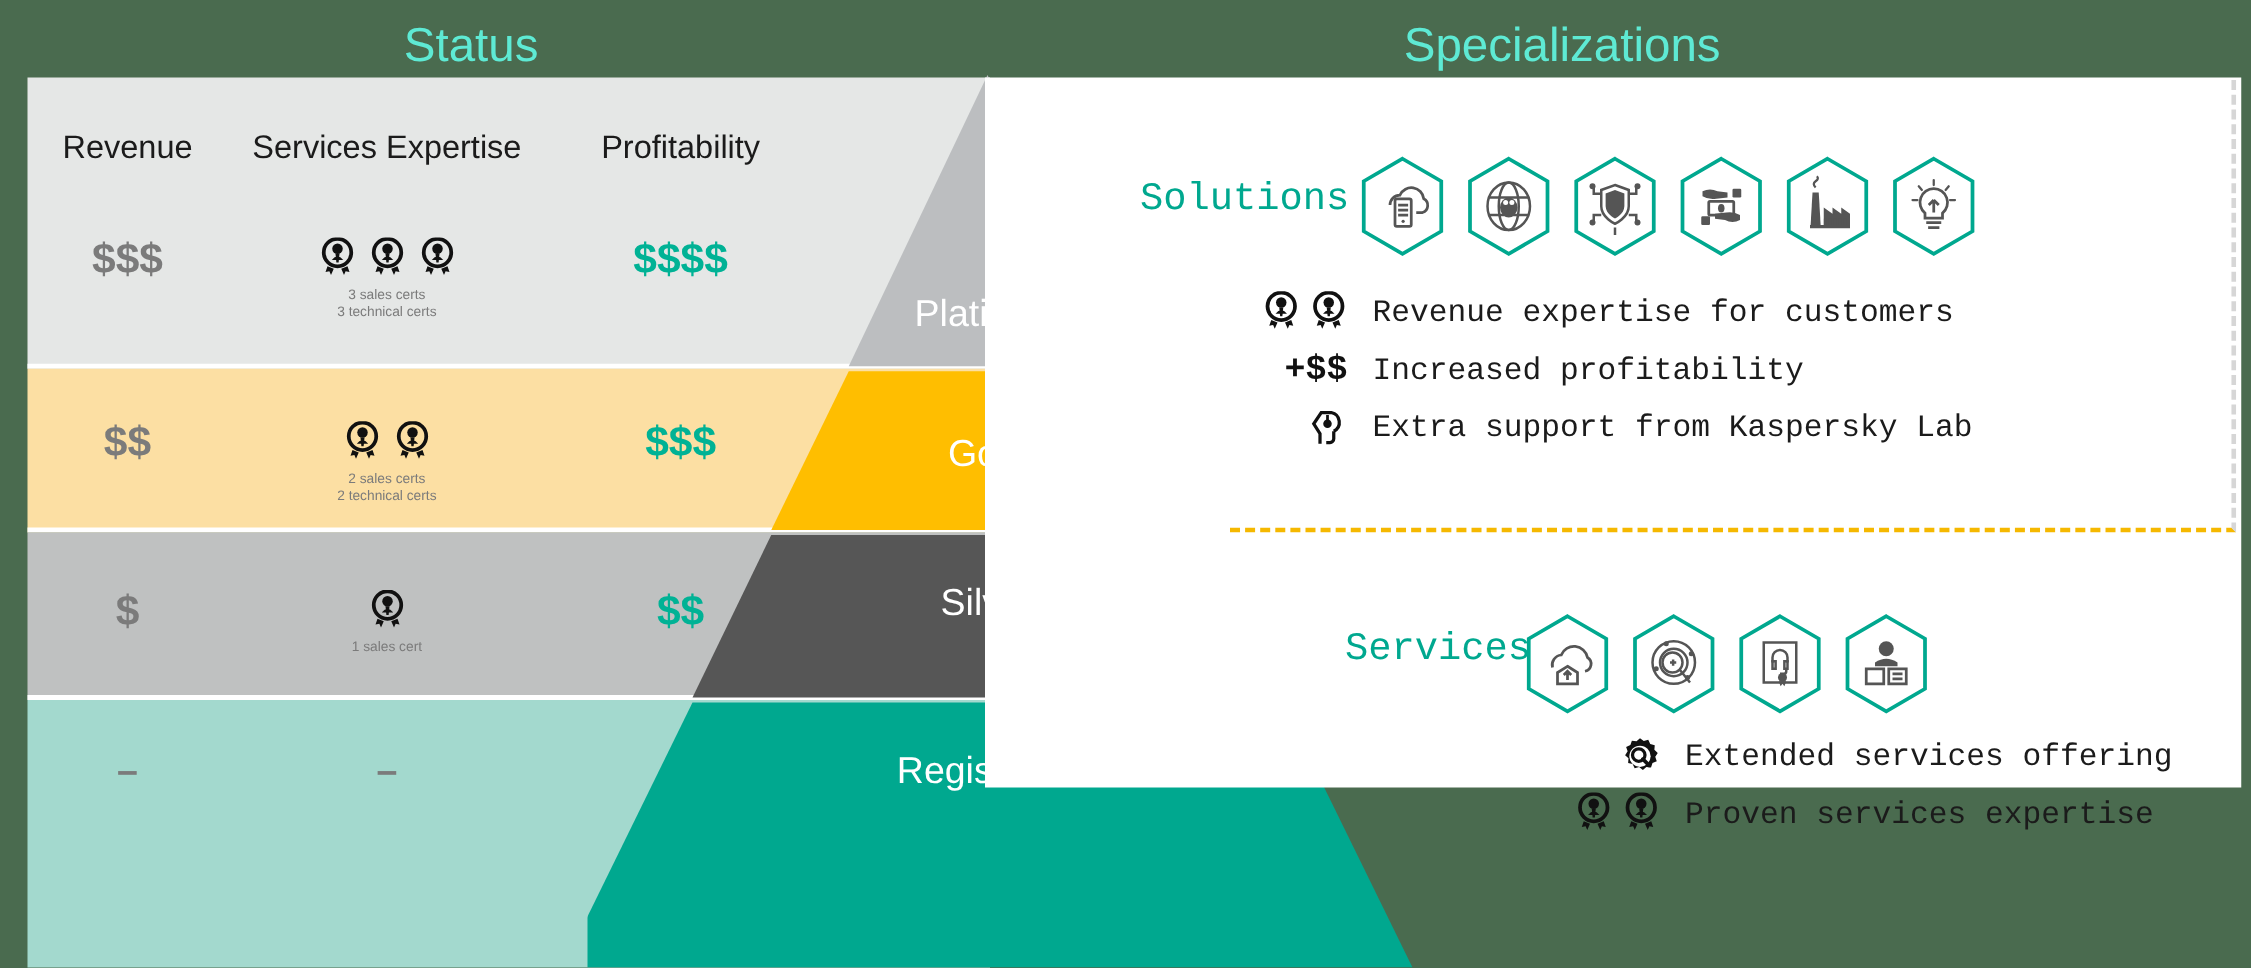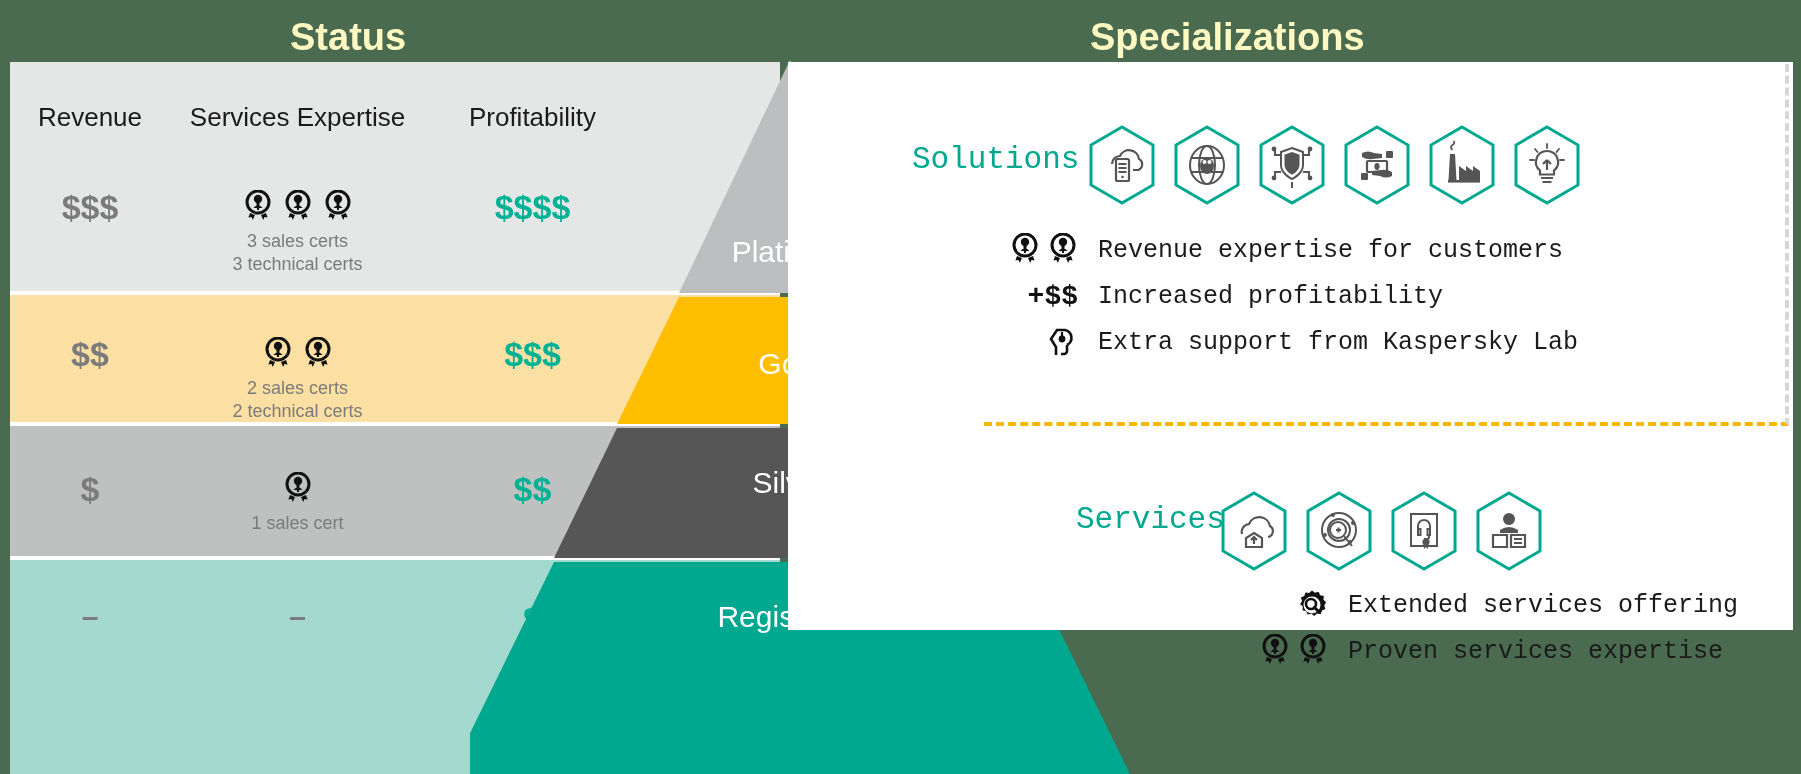--- a/index.html
+++ b/index.html
@@ -8,31 +8,32 @@
     background: #4a6b4f;
     font-family: "Liberation Sans", sans-serif;
     overflow: hidden;
     position: relative;
   }
   #stage { position: absolute; inset: 0; }
 
   
   .hdr {
     position: absolute;
-    color: #fef9c3;
+    color: #5eead4;
     font-size: 38px;
-    font-weight: 700;
+    font-weight: 400;
     white-space: nowrap;
+    margin-left: 33px;
   }
   #hdr-status { left: 290px; top: 16px; }
   #hdr-spec  { left: 1090px; top: 16px; }
 
   
   #status-panel {
-    position: absolute; left: 10px; top: 62px;
+    position: absolute; left: 22px; top: 62px;
     width: 770px; height: 712px;
   }
   .srow {
     position: absolute; left: 0; width: 770px;
     border-bottom: 4px solid #ffffff;
   }
   .srow.platinum   { top: 0px;   height: 233px; background: #e5e7e6; }
   .srow.gold       { top: 233px; height: 131px; background: #fcdfa3; }
   .srow.silver     { top: 364px; height: 134px; background: #bfc1c1; }
   .srow.registered { top: 498px; height: 214px; background: #a3d9ce; border-bottom: none; }
@@ -49,21 +50,21 @@
   .c3 { width: 215px; }
 
   .cells { position: absolute; left: 0; width: 770px; display: flex; align-items: flex-start; }
   .cell { text-align: center; }
 
   .money { font-size: 34px; font-weight: 700; letter-spacing: 0px; line-height: 1; }
   .money.grey { color: #7b7b7b; }
   .money.teal { color: #00b295; }
   .dash { color: #7b7b7b; font-size: 30px; font-weight: 700; line-height: 1; }
 
-  .certs { margin-top: 6px; color: #7b7b7b; font-size: 18px; line-height: 1.25; }
+  .certs { margin-top: 6px; color: #7b7b7b; font-size: 11px; line-height: 1.25; }
   .medals { display: flex; justify-content: center; gap: 10px; }
   .medals svg { display: block; }
 
   
   #pyramid { position: absolute; left: 470px; top: 60px; width: 680px; height: 714px; }
   #pyramid svg { display: block; }
   .tier-label {
     position: absolute; color: #ffffff; font-size: 30px; white-space: nowrap;
     text-align: center;
   }

